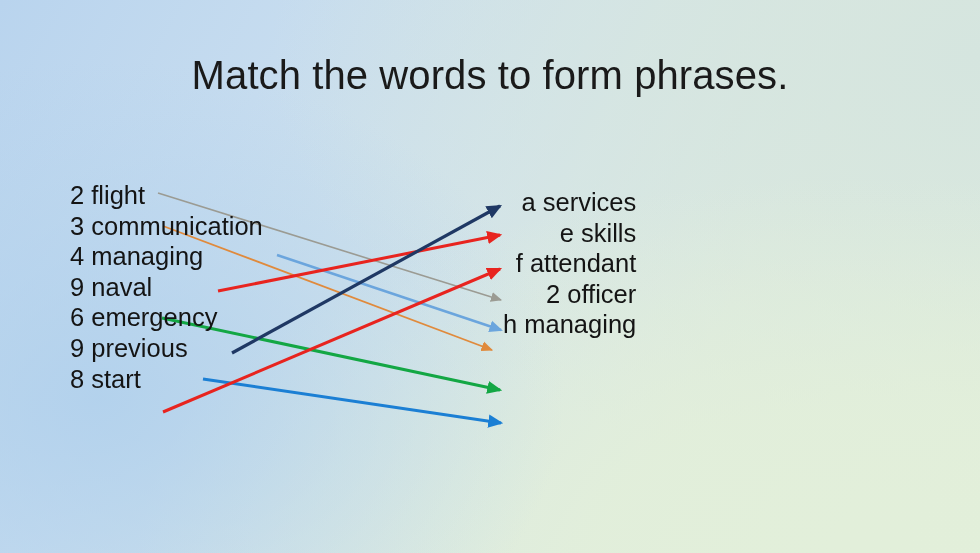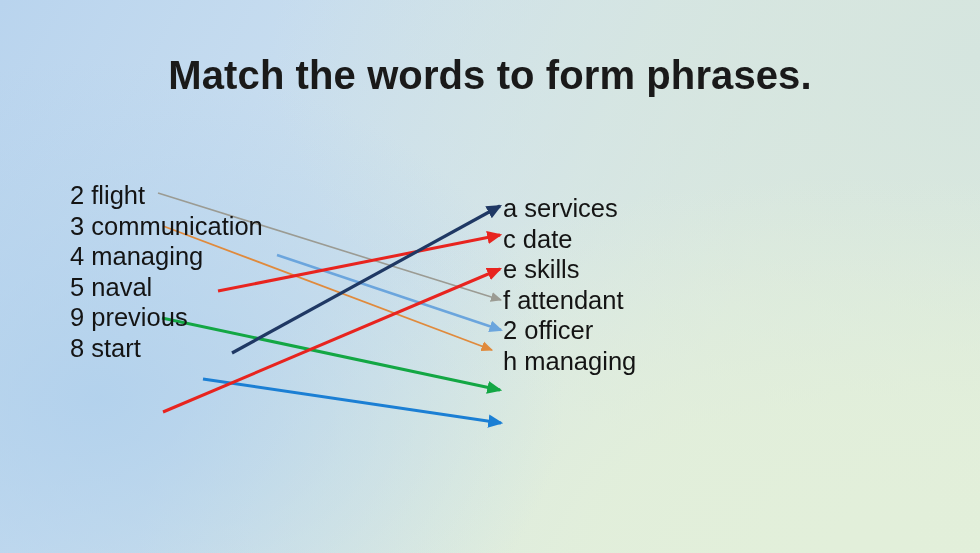--- a/index.html
+++ b/index.html
@@ -30,39 +30,40 @@
   }
   #title {
     position: absolute;
     left: 0;
     top: 52px;
     width: 980px;
     text-align: center;
     font-size: 40px;
     line-height: 1.15;
     color: #1a1a1a;
-    font-weight: 700;
+    font-weight: 400;
     letter-spacing: 0.1px;
     z-index: 4;
   }
   .column {
     position: absolute;
     z-index: 3;
     font-size: 25.5px;
     line-height: 30.6px;
     color: #141414;
     white-space: nowrap;
   }
   #left-column {
     left: 70px;
     top: 180px;
   }
   #right-column {
     left: 503px;
-    top: 193px;
+    top: 187px;
+    text-align: right;
   }
   .item {
     height: 30.6px;
     display: block;
   }
   #arrow-layer {
     position: absolute;
     left: 0;
     top: 0;
     width: 980px;
@@ -114,27 +115,27 @@
         <line x1="232" y1="353" x2="500" y2="206" stroke="#1f3864" stroke-width="3.2" stroke-linecap="butt" marker-end="url(#ah-5)"></line>
         <line x1="203" y1="379" x2="501" y2="423" stroke="#1b7fd4" stroke-width="3" stroke-linecap="butt" marker-end="url(#ah-6)"></line>
         <line x1="163" y1="412" x2="500" y2="269" stroke="#e8241f" stroke-width="3" stroke-linecap="butt" marker-end="url(#ah-7)"></line>
       </g>
   </svg>
 
   <div class="column" id="left-column">
     <span class="item">2 flight</span>
     <span class="item">3 communication</span>
     <span class="item">4 managing</span>
-    <span class="item">5 naval</span>
+    <span class="item">9 naval</span>
+    <span class="item">6 emergency</span>
     <span class="item">9 previous</span>
     <span class="item">8 start</span>
   </div>
 
   <div class="column" id="right-column">
     <span class="item">a services</span>
-    <span class="item">c date</span>
     <span class="item">e skills</span>
     <span class="item">f attendant</span>
     <span class="item">2 officer</span>
     <span class="item">h managing</span>
   </div>
 
 </div>
 
 </body></html>

